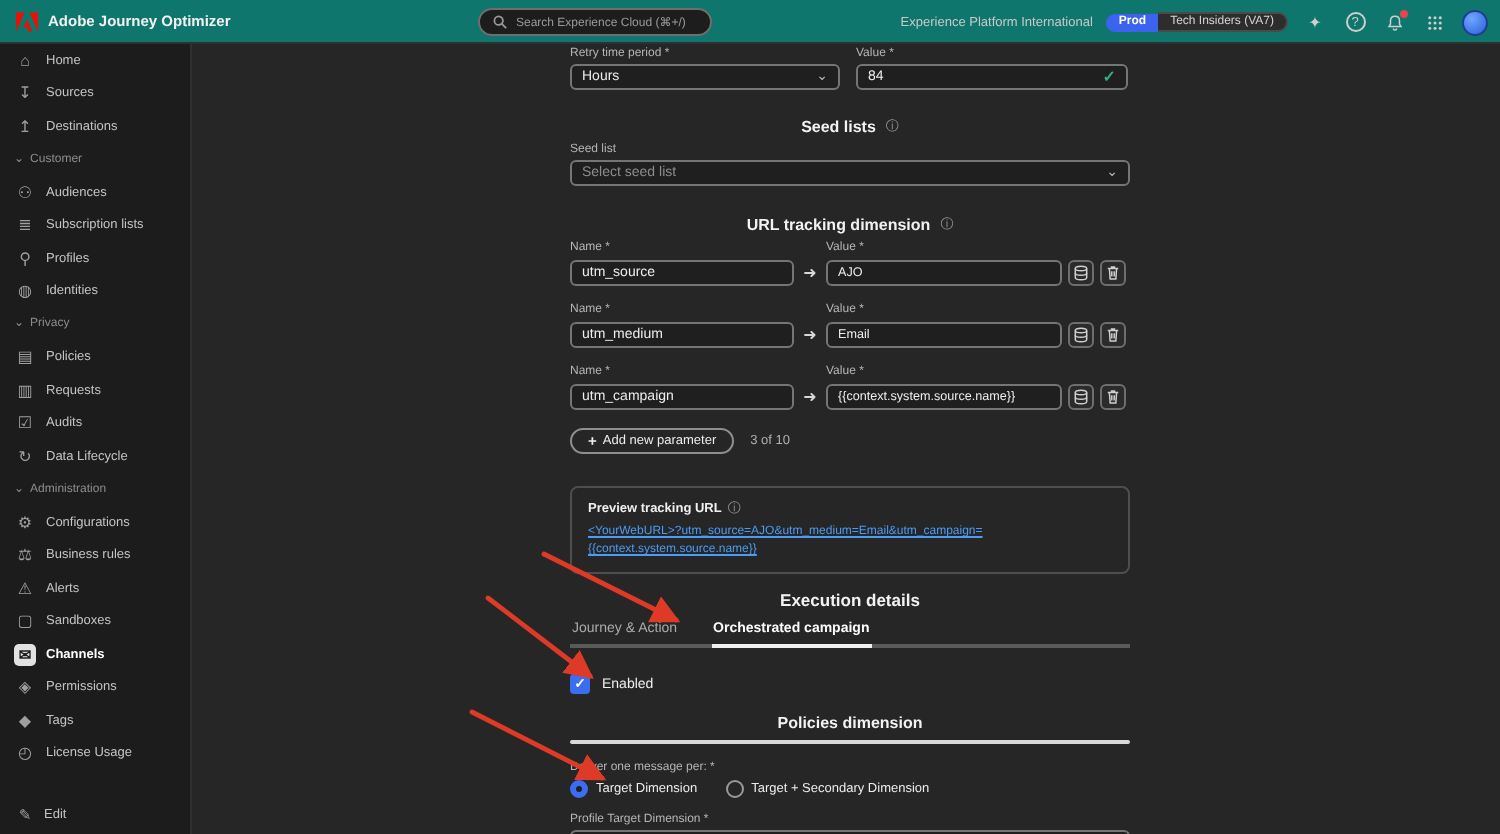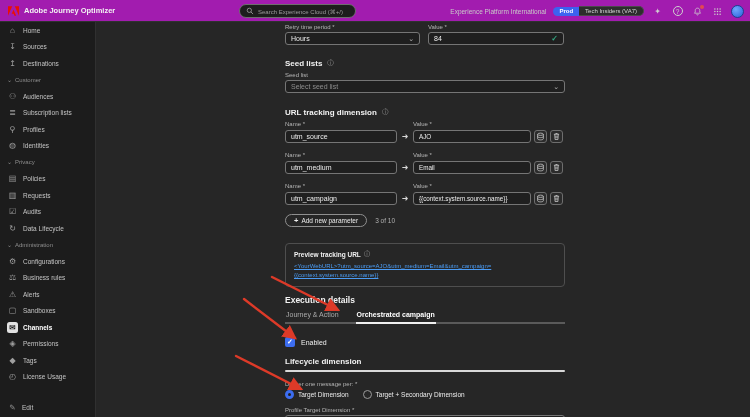--- a/index.html
+++ b/index.html
@@ -6,21 +6,21 @@
   html,body { margin:0; padding:0; }
   body {
     width:750px; height:417px; overflow:hidden; position:relative;
     background:#262626; color:#e8e8e8;
     font-family:"Liberation Sans", sans-serif;
     -webkit-font-smoothing:antialiased;
   }
 
   
   .topbar { position:absolute; top:0; left:0; right:0; height:22px;
-    background:#a21caf; border-bottom:1px solid #303030;
+    background:#0f766e; border-bottom:1px solid #303030;
     display:flex; align-items:center; z-index:10; }
   .tb-left { display:flex; align-items:center; gap:5px; padding-left:8px; }
   .tb-title { font-size:7.5px; font-weight:bold; color:#f2f2f2; white-space:nowrap; }
   .tb-search { position:absolute; left:239px; top:4px; width:117px; height:14px;
     border:1px solid #6e6e6e; border-radius:8px; background:#1d1d1d;
     display:flex; align-items:center; gap:4px; padding:0 6px; cursor:text; }
   .tb-search-ph { font-size:6px; color:#9a9a9a; white-space:nowrap; }
   .tb-right { position:absolute; right:6px; top:0; height:22px;
     display:flex; align-items:center; gap:7px; }
   .tb-org { font-size:6.5px; color:#c9c9c9; white-space:nowrap; }
@@ -53,21 +53,21 @@
   .sb-edit { position:absolute; bottom:4px; left:7px; display:flex; align-items:center;
     gap:4px; font-size:6.5px; color:#c4c4c4; cursor:pointer; }
   .sb-edit .sb-ic { font-size:7.5px; }
 
   
   .main { position:absolute; top:22px; left:97px; right:0; bottom:0;
     background:#262626; overflow:hidden; }
   .content { position:absolute; left:188px; top:0; width:280px; }
 
   .lbl { font-size:6px; color:#b5b5b5; margin-bottom:2px; white-space:nowrap; }
-  .h1 { font-size:8px; font-weight:bold; color:#f2f2f2; display:flex; align-items:center; gap:5px; }
+  .h1 { font-size:8px; font-weight:bold; color:#f2f2f2; display:flex; align-items:center; gap:5px;justify-content:center; }
   .info { font-size:6.5px; color:#9a9a9a; font-weight:normal; }
 
   .fld { background:#1f1f1f; border:1px solid #757575; border-radius:3px; height:13px;
     display:flex; align-items:center; padding:0 5px; font-size:7px; color:#ededed;
     white-space:nowrap; overflow:hidden; }
   .fld.select { justify-content:space-between; cursor:pointer; }
   .fld .chev { color:#b5b5b5; font-size:7px; line-height:0.5; }
   .fld .ok { color:#33ab84; font-size:8px; font-weight:bold; margin-left:auto; }
   .fld.placeholder span:first-child { color:#8d8d8d; }
 
@@ -430,21 +430,21 @@
       <div class="tab active">Orchestrated campaign</div>
     </div>
 
     <div class="check-row">
       <span class="cbx">
           <span>✓</span>
         </span>
       <span class="cbx-label">Enabled</span>
     </div>
 
-    <div class="h1 dim">Lifecycle dimension</div>
+    <div class="h1 dim">Policies dimension</div>
     <div class="divider"></div>
 
     <div class="lbl deliver">Deliver one message per: *</div>
     <div class="radio-row">
       <span class="radio-opt">
         <span class="radio on"></span>
         <span class="radio-label">Target Dimension</span>
       </span>
       <span class="radio-opt">
         <span class="radio off"></span>

